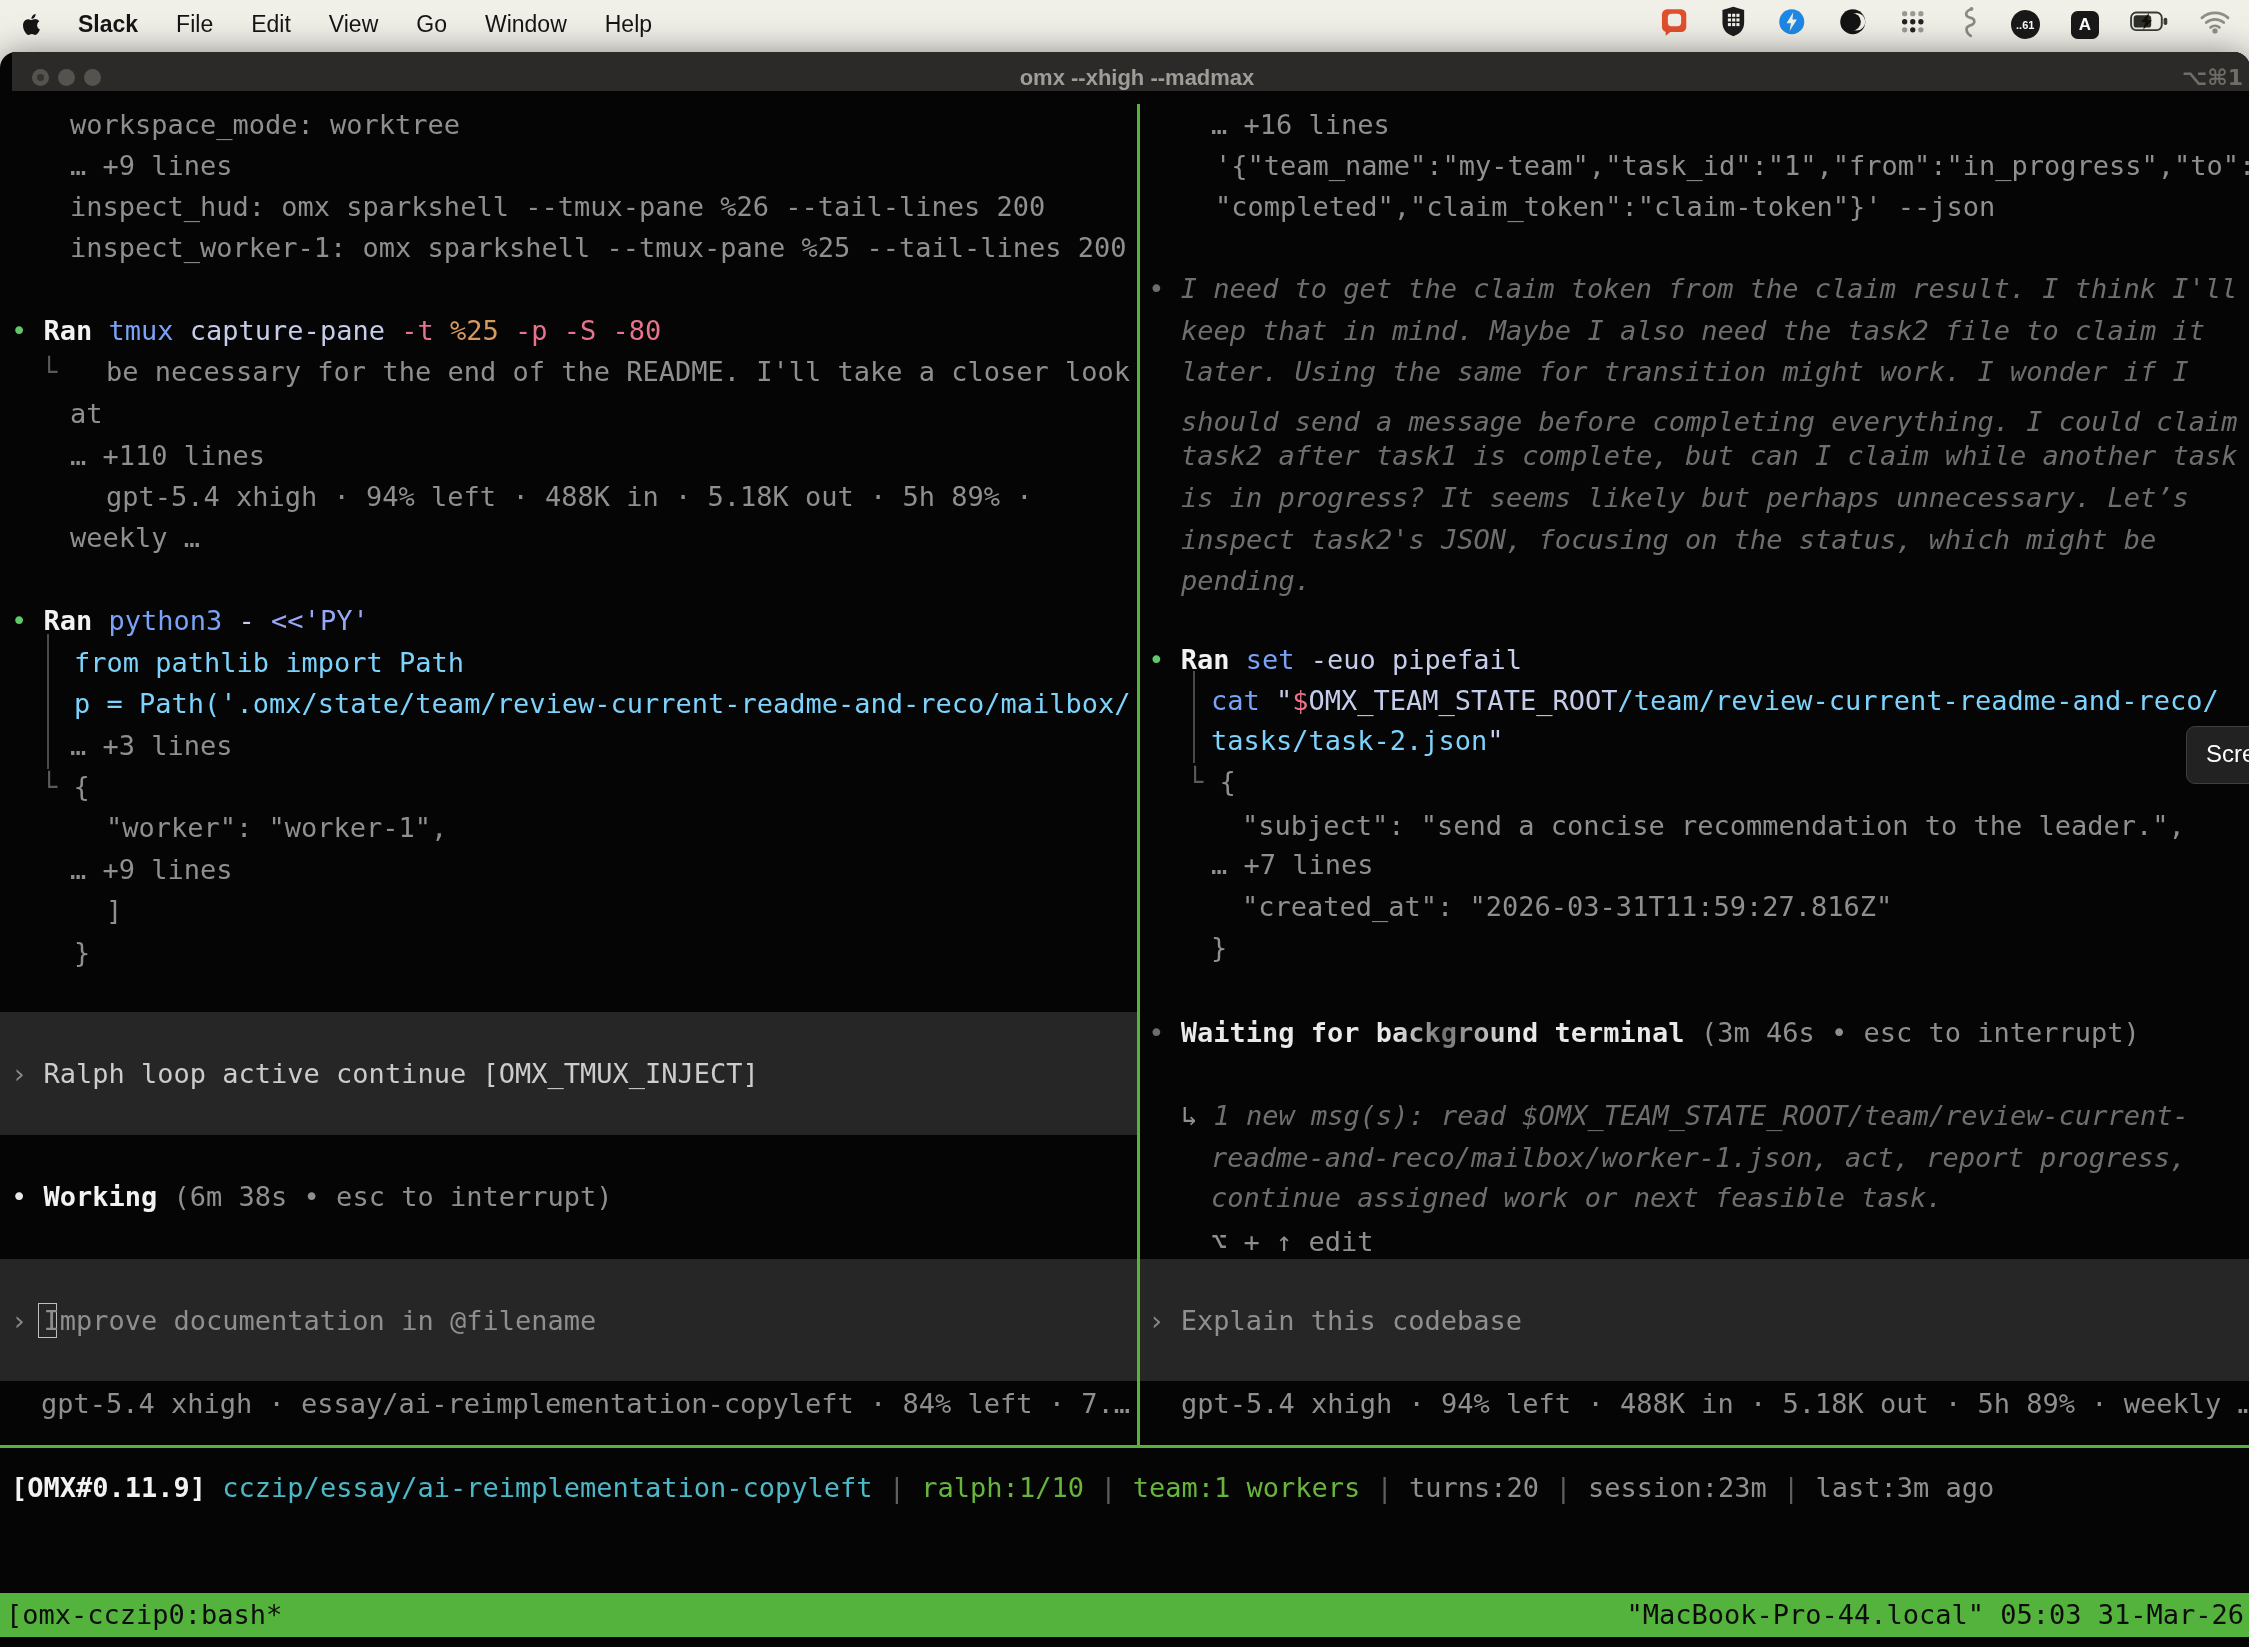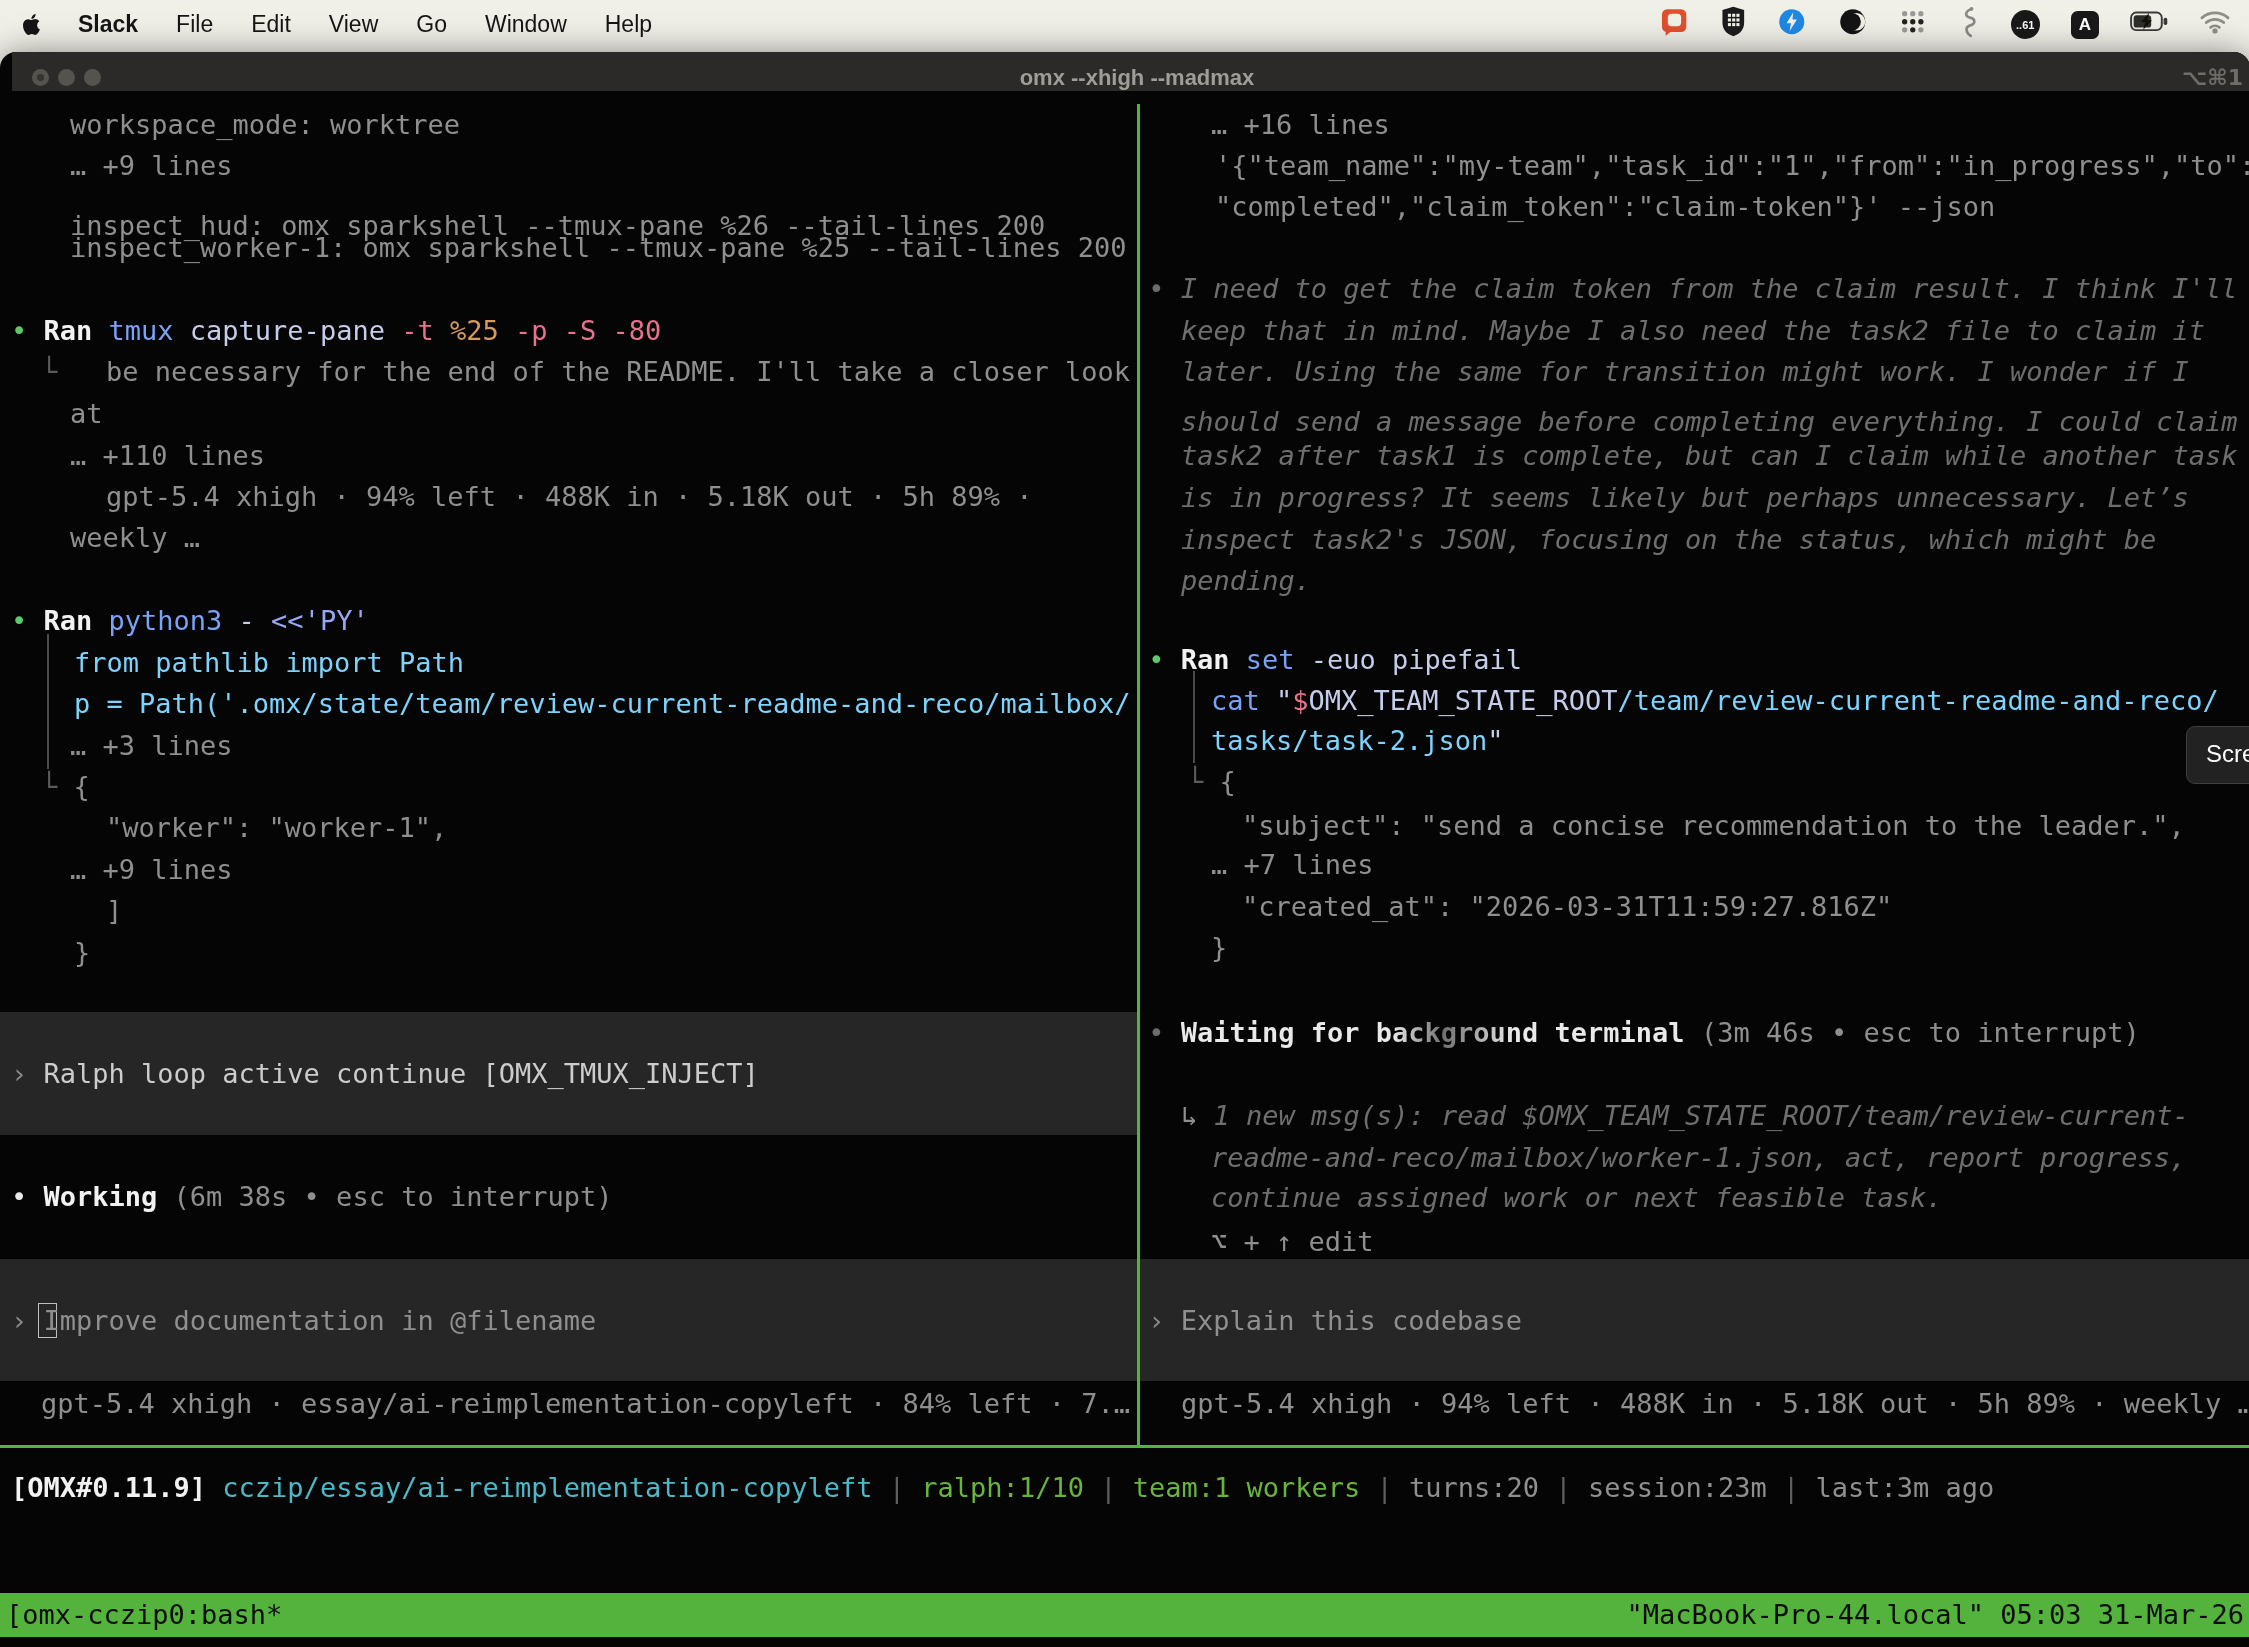--- a/index.html
+++ b/index.html
@@ -179,21 +179,21 @@
 
     <div class="banner" id="banner-ralph"></div>
     <div class="banner" id="banner-input-left"></div>
     <div class="banner" id="banner-input-right"></div>
 
     <div class="pane" id="pane-left">
       <div class="connector" id="conn-left"></div>
       <div class="cursor-box"></div>
     <div class="tline" style="top: 0px; left: 70px;"><span class="c-gray">workspace_mode: worktree</span></div>
         <div class="tline" style="top: 41px; left: 70px;"><span class="c-gray">… +9 lines</span></div>
-        <div class="tline" style="top: 82px; left: 70px; margin-top: 19px;"><span class="c-gray">inspect_hud: omx sparkshell --tmux-pane %26 --tail-lines 200</span></div>
+        <div class="tline" style="top: 82px; left: 70px;"><span class="c-gray">inspect_hud: omx sparkshell --tmux-pane %26 --tail-lines 200</span></div>
         <div class="tline" style="top: 123px; left: 70px;"><span class="c-gray">inspect_worker-1: omx sparkshell --tmux-pane %25 --tail-lines 200</span></div>
         <div class="tline" style="top: 206px; left: 11px;"><span class="c-bullet">• </span><span class="c-bwhite">Ran </span><span class="c-blue">tmux</span><span class="c-lav"> capture-pane</span><span class="c-pink"> -t</span><span class="c-orange"> %25</span><span class="c-pink"> -p -S -80</span></div>
         <div class="tline" style="top: 247px; left: 41px;"><span class="c-dim">└</span><span class="c-gray">   be necessary for the end of the README. I'll take a closer look</span></div>
         <div class="tline" style="top: 289px; left: 70px;"><span class="c-gray">at</span></div>
         <div class="tline" style="top: 331px; left: 70px;"><span class="c-gray">… +110 lines</span></div>
         <div class="tline" style="top: 372px; left: 106px;"><span class="c-gray">gpt-5.4 xhigh · 94% left · 488K in · 5.18K out · 5h 89% ·</span></div>
         <div class="tline" style="top: 413px; left: 70px;"><span class="c-gray">weekly …</span></div>
         <div class="tline" style="top: 496px; left: 11px;"><span class="c-bullet">• </span><span class="c-bwhite">Ran </span><span class="c-blue">python3</span><span class="c-lav"> -</span><span class="c-blue2"> &lt;&lt;'PY'</span></div>
         <div class="tline" style="top: 538px; left: 74px;"><span class="c-green">from pathlib import Path</span></div>
         <div class="tline" style="top: 579px; left: 74px;"><span class="c-green">p = Path('.omx/state/team/review-current-readme-and-reco/mailbox/</span></div>

